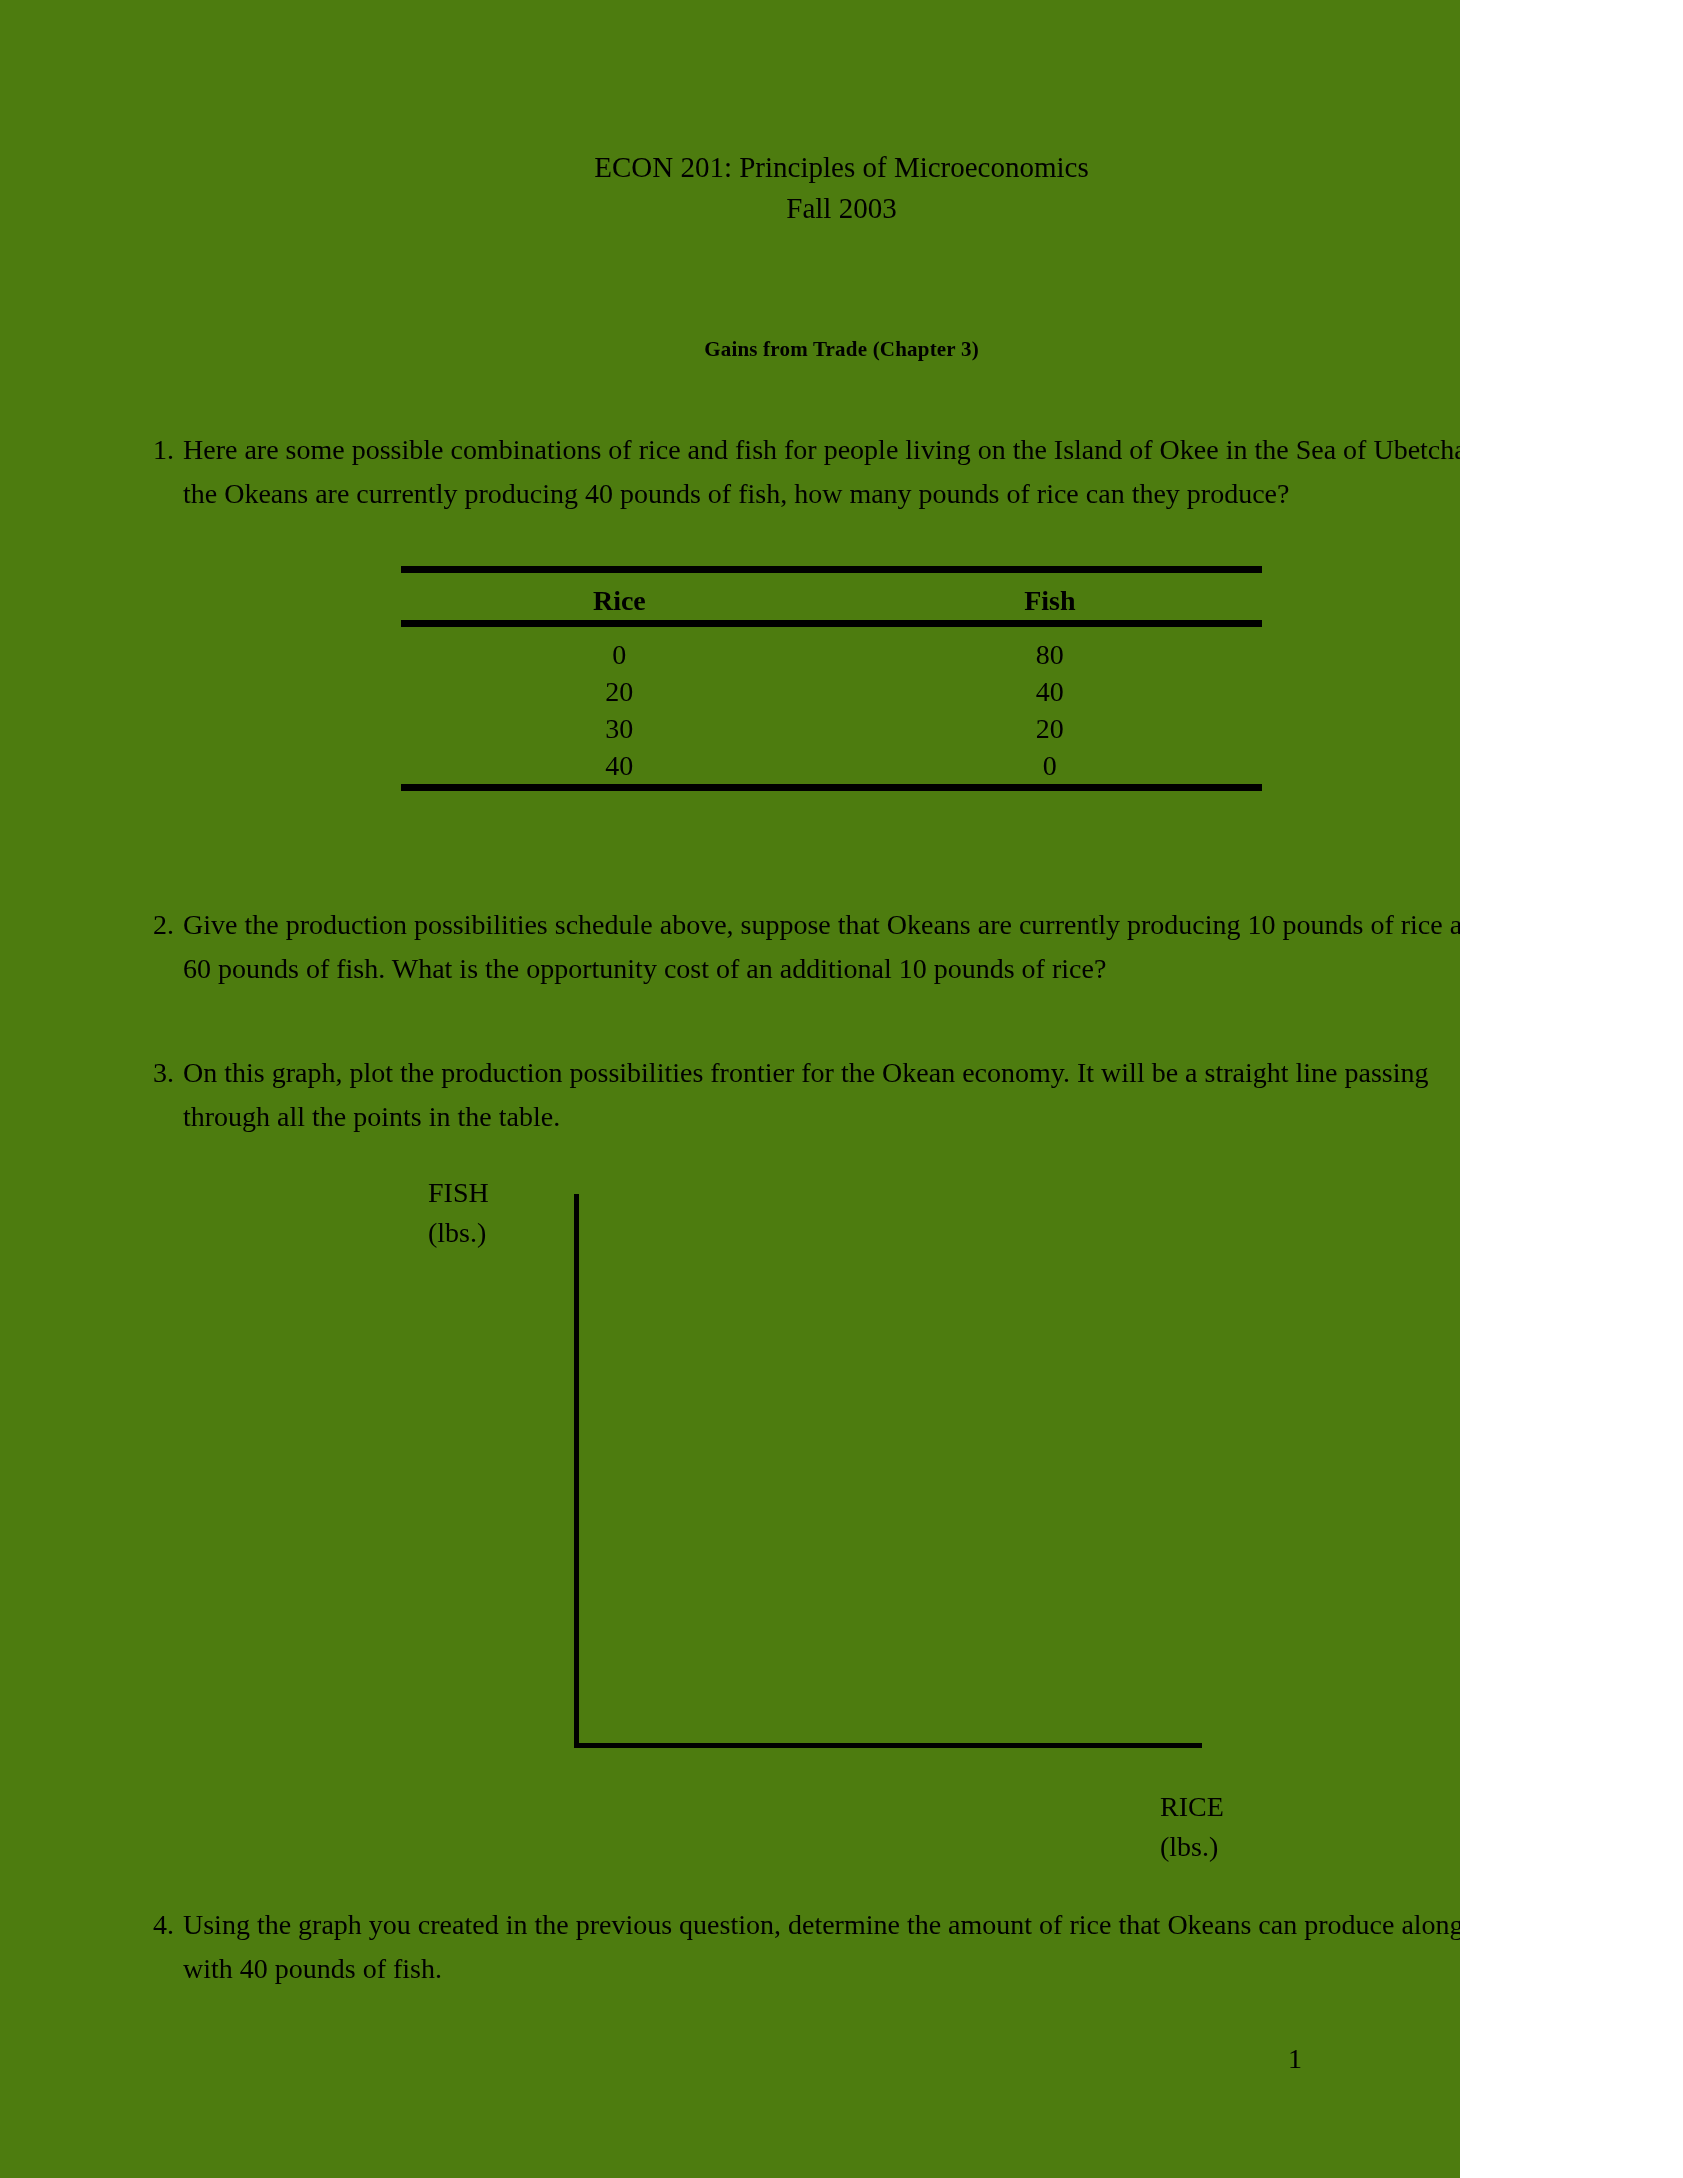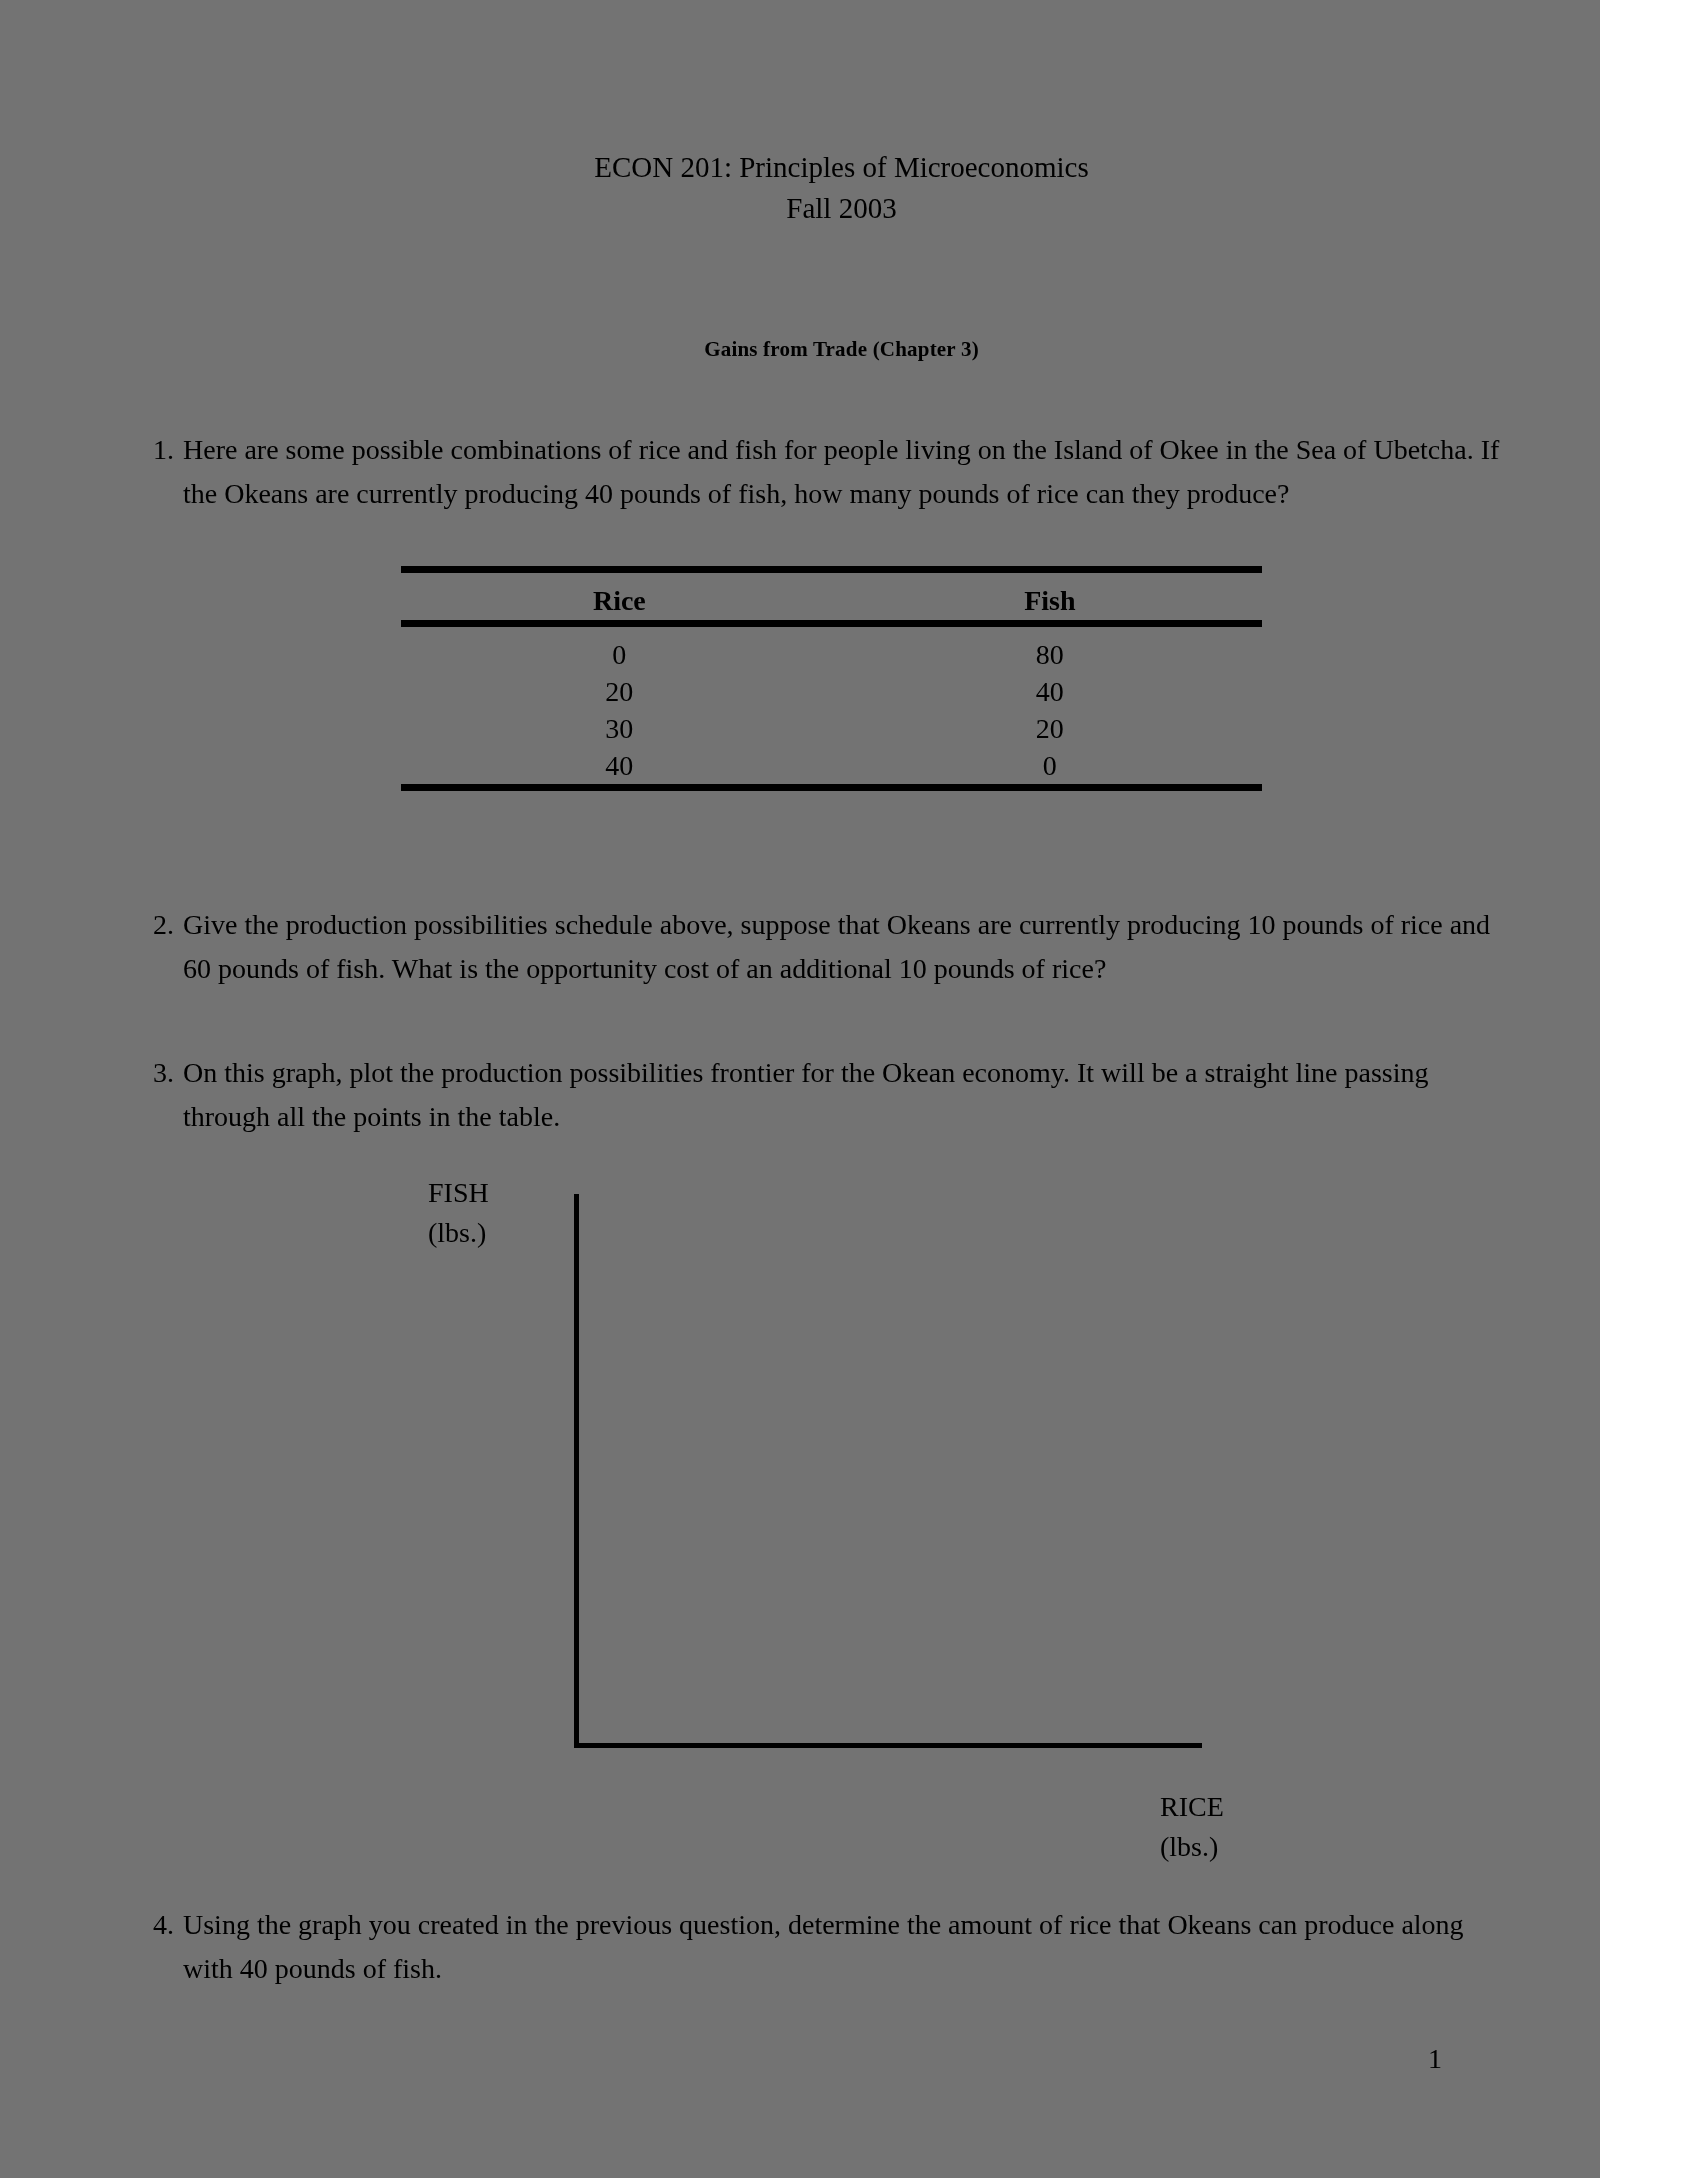--- a/index.html
+++ b/index.html
@@ -6,23 +6,23 @@
     margin: 0;
     padding: 0;
     background: #ffffff;
   }
   body {
     font-family: "Liberation Serif", "DejaVu Serif", serif;
     color: #000000;
   }
   .page {
     position: relative;
-    width: 1600px;
+    width: 1460px;
     height: 2178px;
-    background: #737373;
+    background: #4d7c0f;
     overflow: hidden;
     font-family: Liberation Serif, serif;
   }
 
   
   .header {
     position: absolute;
     top: 147px;
     left: 0;
     width: 1683px;

